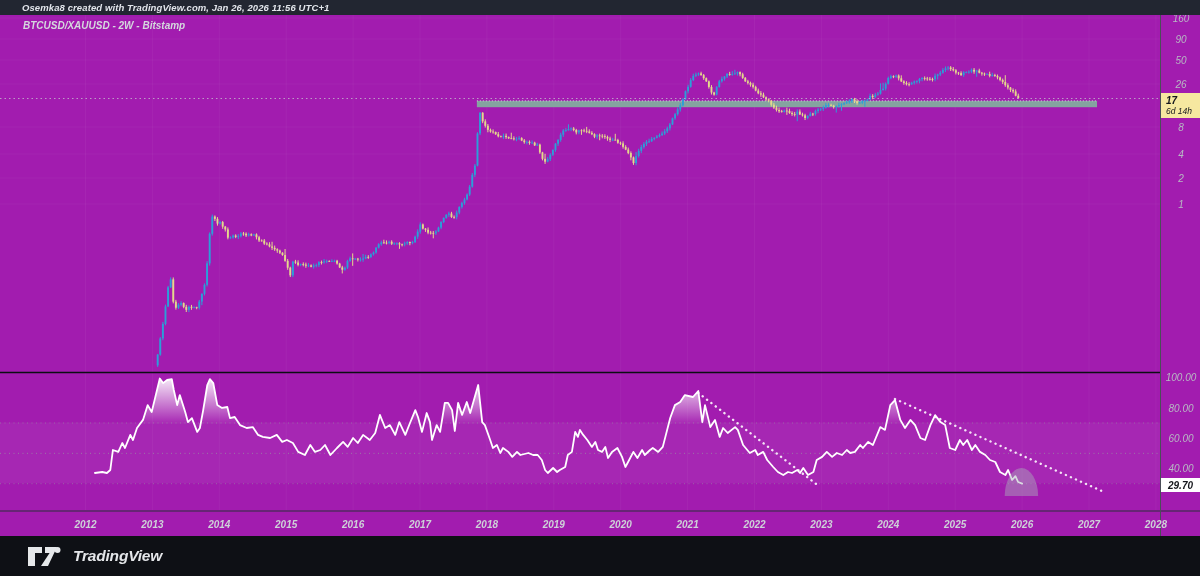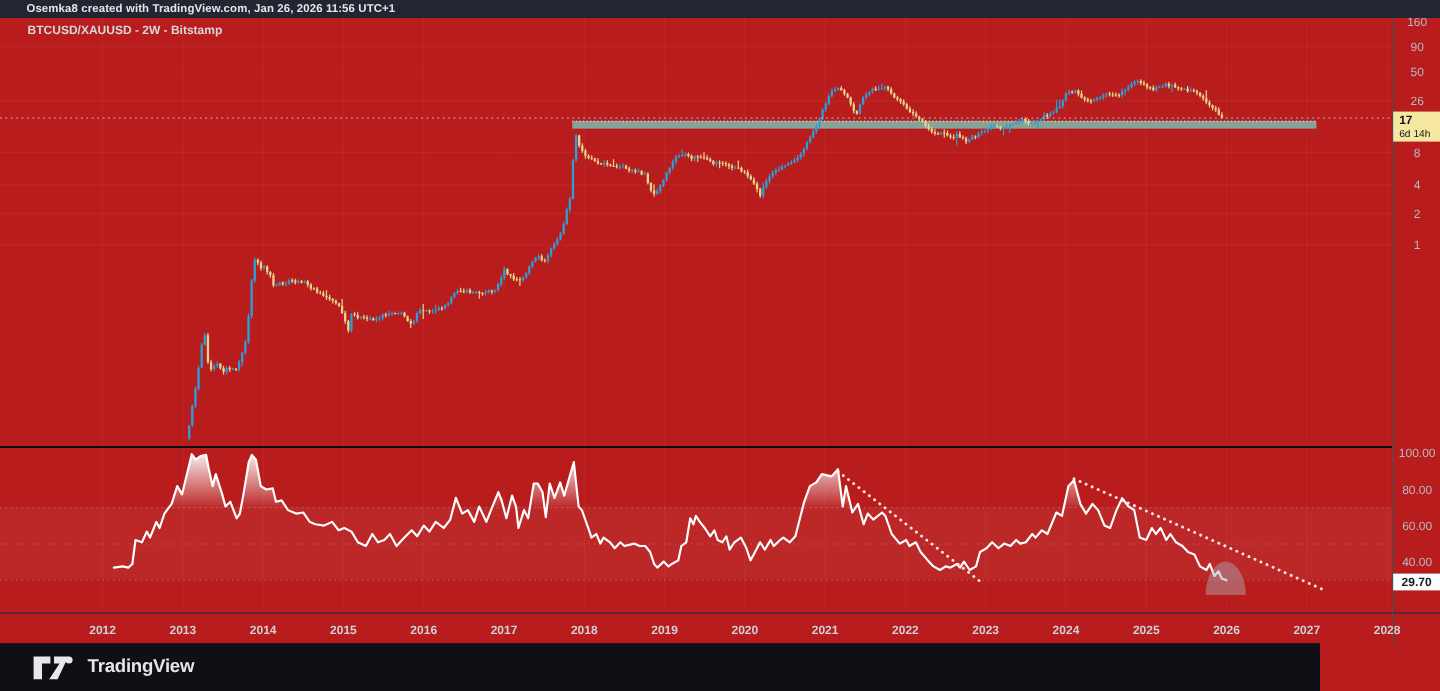--- a/index.html
+++ b/index.html
@@ -1,23 +1,23 @@
 <!DOCTYPE html>
 <html><head>
 <meta charset="utf-8">
 <style>
   html,body{margin:0;padding:0;background:#141822;width:1200px;height:576px;overflow:hidden;
     font-family:"Liberation Sans",sans-serif;}
-  #stage{position:relative;width:1200px;height:576px;background:#b91c1c;}
+  #stage{position:relative;width:1200px;height:576px;background:#a21caf;font-style:italic;}
   #attribution-bar{position:absolute;left:0;top:0;width:1200px;height:15px;background:#222631;
     z-index:5;display:flex;align-items:center;}
   #attribution-bar span{margin-left:22px;font-size:9.5px;font-weight:bold;color:#e3e6ec;letter-spacing:.1px;}
   #symbol-legend{position:absolute;left:23px;top:20px;z-index:4;font-size:10px;font-weight:bold;color:#d5d8de;}
   #chart-svg{position:absolute;left:0;top:0;z-index:1;}
-  #footer-bar{position:absolute;left:0;top:536px;width:1100px;height:40px;background:#0e1015;z-index:5;
+  #footer-bar{position:absolute;left:0;top:536px;width:1200px;height:40px;background:#0e1015;z-index:5;
     display:flex;align-items:center;}
   #footer-logo{margin-left:27px;display:flex;align-items:center;}
   #footer-brand{margin-left:8px;font-size:15.5px;font-weight:bold;color:#e4e6e9;letter-spacing:-.2px;}
 </style>
 </head>
 <body>
 
 <div id="stage">
   <div id="attribution-bar">
     <span>Osemka8 created with TradingView.com, Jan 26, 2026 11:56 UTC+1</span>

